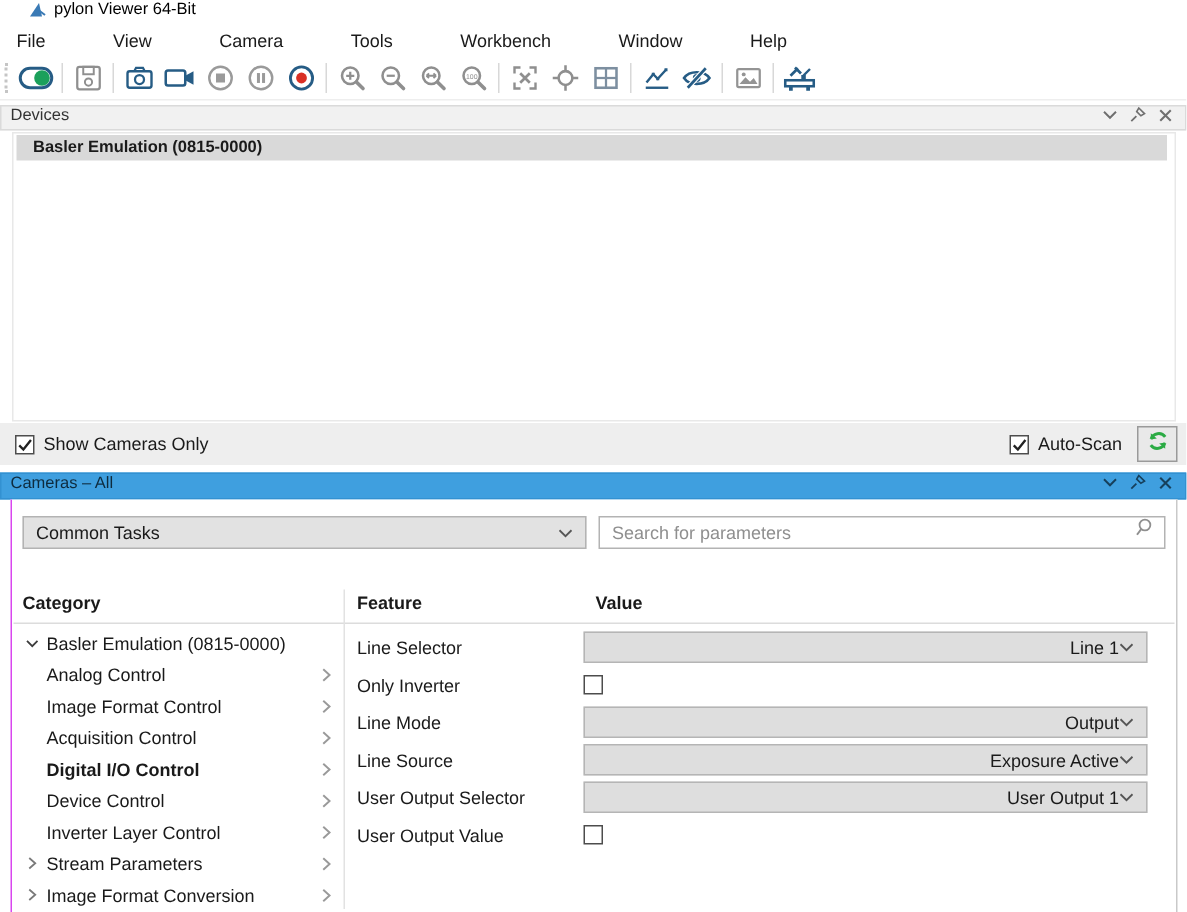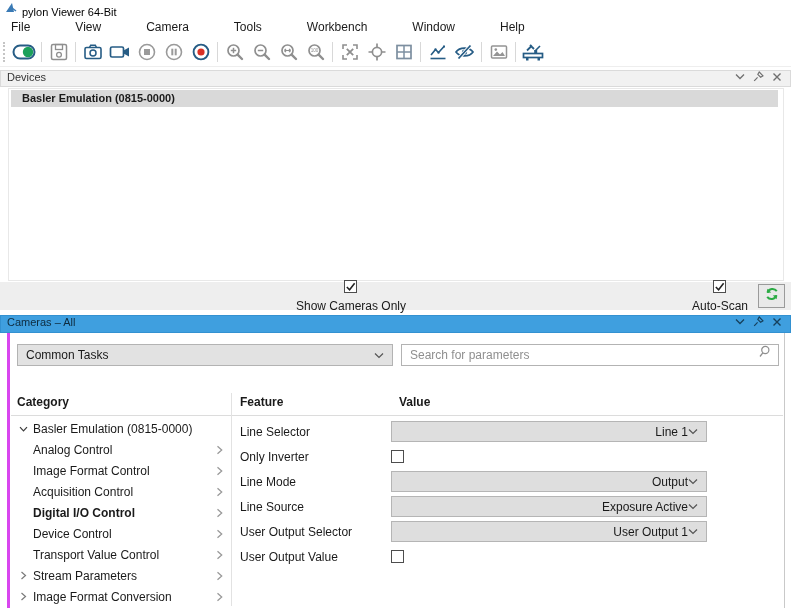--- a/index.html
+++ b/index.html
@@ -1,20 +1,20 @@
 <!DOCTYPE html>
 <html><head>
 <meta charset="utf-8">
 <style>
   * { margin:0; padding:0; box-sizing:border-box; }
   html,body { width:791px; height:608px; background:#fff; font-family:"Liberation Sans",sans-serif; color:#1a1a1a; overflow:hidden; }
   #app { position:relative; width:791px; height:608px; background:#fff; }
 
   
-  .titlebar { position:absolute; left:0; top:0; width:683px; height:18px; display:flex; align-items:flex-end; gap:5px; padding-left:5px; background:#fff; }
+  .titlebar { position:absolute; left:0; top:0; width:683px; height:18px; display:flex; align-items:flex-start; gap:5px; padding-left:19px; background:#fff; }
   .titlebar .app-title { font-size:11px; color:#000; }
 
   
   .menubar { position:absolute; left:0; top:18px; width:791px; height:19px; display:flex; align-items:center; padding-left:2px; background:#fff;gap:27px; }
   .menu-item { font-size:12px; padding:0 9px; height:19px; line-height:19px; cursor:default; }
 
   
   .toolbar { position:absolute; left:0; top:37px; width:791px; height:30px; display:flex; align-items:center; padding-left:3px; background:#fff; border-bottom:1px solid #eee; }
   .tb-grip { width:4px; height:20px; border-left:2px dotted #c5c5c5; margin-right:4px; }
   .tb-btn { width:27px; height:26px; display:flex; align-items:center; justify-content:center; border:1px solid transparent; background:transparent; }
@@ -24,30 +24,30 @@
   .panel-caption { position:absolute; left:0; width:791px; height:17px; background:#f1f1f1; border:1px solid #dadada; display:flex; align-items:flex-start; }
   .panel-caption .cap-title { font-size:11px; padding-left:6px; color:#333; flex:1; }
   .cap-icons { display:flex; align-items:center; gap:8px; padding-right:8px; }
   .cap-icons span { display:flex; align-items:center; }
 
   .devices-caption { top:70px; }
   .devices-list { position:absolute; left:8px; top:88px; width:776px; height:193px; background:#fff; border:1px solid #e8e8e8; }
   .device-row { position:absolute; left:2px; right:5px; top:1px; height:17px; background:#d9d9d9; font-weight:bold; font-size:11px; line-height:17px; padding-left:11px; }
 
   .devices-footer { position:absolute; left:0; top:282px; width:791px; height:28px; background:#eeeeee; display:flex; align-items:center; }
-  .cb-group { display:flex; align-items:center; gap:6px; font-size:12px;flex-direction:column; }
+  .cb-group { display:flex; align-items:center; gap:6px; font-size:12px; }
   .footer-left { margin-left:10px; flex:1; }
   .footer-right { display:flex; align-items:center; gap:10px; margin-right:6px; }
   .checkbox { width:13px; height:13px; background:#fff; border:1px solid #4d4d4d; display:inline-flex; align-items:center; justify-content:center; flex:0 0 auto; }
   .refresh-btn { width:27px; height:24px; background:#e9e9e9; border:1px solid #9a9a9a; display:flex; align-items:center; justify-content:center; }
 
   
   .features-caption { top:315px; height:18px; background:#3f9fdf; border:1px solid #3391d1; }
   .features-caption .cap-title { color:#0e2b3e; }
-  .features-body { position:absolute; left:7px; top:333px; width:778px; height:275px; background:#fff; border-left:3px solid #d946ef; border-right:1px solid #c9c9c9; }
+  .features-body { position:absolute; left:7px; top:333px; width:778px; height:275px; background:#fff; border-left:1px solid #d946ef; border-right:1px solid #c9c9c9; }
 
   .combobox { position:absolute; left:7px; top:11px; width:376px; height:22px; background:#e2e2e2; border:1px solid #b3b3b3; display:flex; align-items:center; }
   .combobox .combo-label { flex:1; font-size:12px; padding-left:8px; }
   .combo-chev { padding-right:8px; display:flex; }
 
   .searchbox { position:absolute; left:391px; top:11px; width:378px; height:22px; background:#fff; border:1px solid #b3b3b3; display:flex; align-items:flex-start; }
   .searchbox input { flex:1; border:none; outline:none; font-size:12px; padding-left:8px; font-family:"Liberation Sans",sans-serif; color:#333; background:transparent; height:100%; }
   .searchbox input::placeholder { color:#8f8f8f; }
   .search-icon { padding-right:7px; display:flex; }
 
@@ -60,21 +60,21 @@
   .tree-row { height:21px; display:flex; align-items:center; font-size:12px; position:relative; }
   .tree-chev { width:13px; margin-left:7px; display:flex; align-items:center; justify-content:center; flex:0 0 auto; }
   .tree-label { margin-left:3px; white-space:nowrap; }
   .tree-row.bold .tree-label { font-weight:bold; }
   .tree-right { position:absolute; right:8px; display:flex; align-items:center; }
 
   .feat-rows { position:absolute; left:222px; top:86px; right:1px;text-align:right; }
   .feat-row { height:25px; position:relative; display:flex; align-items:center; }
   .feat-name { font-size:12px; padding-left:8px; }
   .feat-value { position:absolute; left:159px; right:0; display:flex; align-items:center; }
-  .dropdown { width:316px; height:21px; background:#dedede; border:1px solid #b5b5b5; display:flex; align-items:center;padding-left:32px; }
+  .dropdown { width:376px; height:21px; background:#dedede; border:1px solid #b5b5b5; display:flex; align-items:center;padding-left:32px; }
   .dropdown span:first-child { flex:1; font-size:12px; padding-left:8px; }
   .dd-chev { padding-right:8px; display:flex; }
 </style>
 </head>
 <body>
 
 <div id="app">
 
   <div class="titlebar">
     <span><svg width="12" height="12" viewBox="0 0 12 12">
@@ -391,21 +391,21 @@
           <span class="tree-chev"></span>
           <span class="tree-label">Device Control</span>
           <span class="tree-right">
             <svg width="7" height="10" viewBox="0 0 7 10">
               <path d="M1.5 1.2 L5.7 5 L1.5 8.8" fill="none" stroke="#9a9a9a" stroke-width="1.3"></path>
             </svg>
           </span>
         </div>
         <div class="tree-row">
           <span class="tree-chev"></span>
-          <span class="tree-label">Transport Value Control</span>
+          <span class="tree-label">Inverter Layer Control</span>
           <span class="tree-right">
             <svg width="7" height="10" viewBox="0 0 7 10">
               <path d="M1.5 1.2 L5.7 5 L1.5 8.8" fill="none" stroke="#9a9a9a" stroke-width="1.3"></path>
             </svg>
           </span>
         </div>
         <div class="tree-row">
           <span class="tree-chev">
             <svg width="7" height="9" viewBox="0 0 7 9">
               <path d="M1.5 1 L5.5 4.5 L1.5 8" fill="none" stroke="#7a7a7a" stroke-width="1.2"></path>

